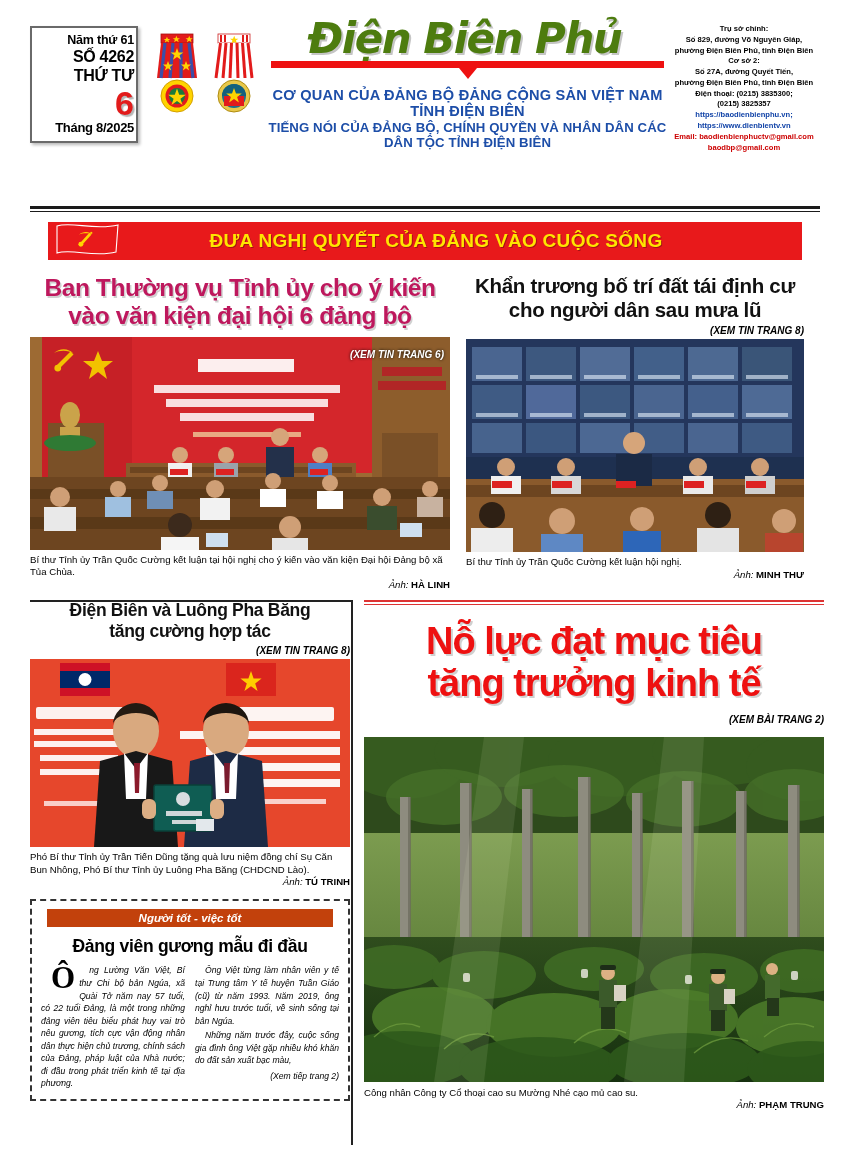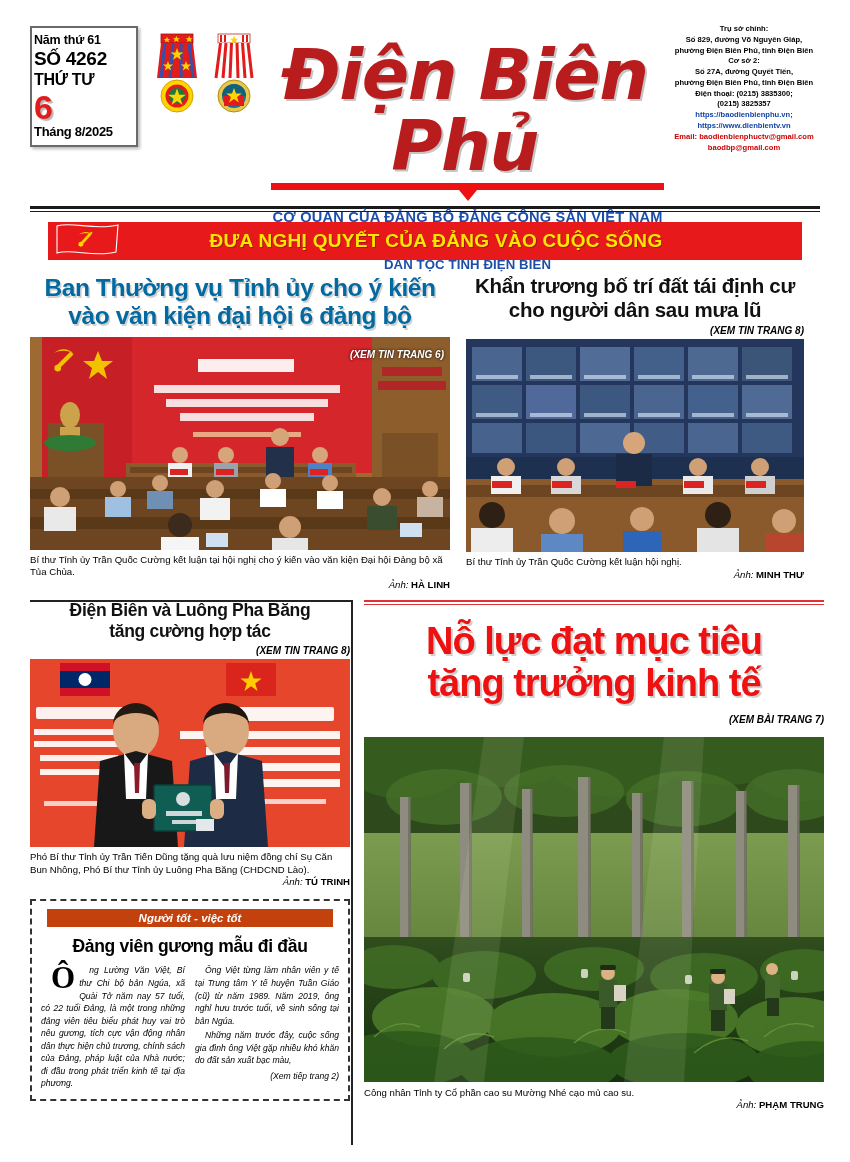--- a/index.html
+++ b/index.html
@@ -11,42 +11,42 @@
     color: #000;
     overflow: hidden;
   }
   .page { position: relative; width: 850px; height: 1162px; padding: 0; }
 
   
   .masthead { position: relative; height: 200px; padding: 18px 30px 0 30px; display: flex; align-items: flex-start; }
 
   .issue-box {
     width: 108px; border: 2px solid #6a6a6a; background: #fff;
-    text-align: left; padding: 5px 2px 6px 2px; margin-top: 8px;
+    text-align: right; padding: 5px 2px 6px 2px; margin-top: 8px;
     box-shadow: 2px 2px 3px rgba(0,0,0,0.28);
   }
   .issue-box .l1 { font-size: 12.5px; font-weight: bold; letter-spacing: -0.2px; }
-  .issue-box .l2 { font-size: 19px; font-weight: bold; letter-spacing: -0.3px; margin-top: 1px; }
+  .issue-box .l2 { font-size: 16px; font-weight: bold; letter-spacing: -0.3px; margin-top: 1px; }
   .issue-box .l3 { font-size: 16px; font-weight: bold; letter-spacing: -0.3px; margin-top: 1px; }
   .issue-box .big {
     font-size: 34px; font-weight: bold; color: #e21b1b; line-height: 0.95;
     margin: 2px 0 1px 0; text-shadow: 2px 2px 1px rgba(120,120,120,.55);
   }
   .issue-box .l5 { font-size: 13px; font-weight: bold; letter-spacing: -0.3px; }
 
   .medals { display: flex; gap: 3px; margin: 14px 0 0 12px; }
   .medal { width: 54px; }
   .medal svg { display: block; }
 
   .title-block { flex: 1; margin-left: 6px; position: relative; }
   .paper-title {
     font-family: "DejaVu Sans", sans-serif;
-    font-size: 70px; font-weight: bold; font-style: italic;
-    color: #b91c1c; line-height: 1.02; letter-spacing: -1.5px;
-    text-align: center; margin-top: 22px; padding-right: 6px;
+    font-size: 42px; font-weight: bold; font-style: italic;
+    color: #4d7c0f; line-height: 1.02; letter-spacing: -1.5px;
+    text-align: center; padding-right: 6px;
     text-shadow: 2px 2px 0 rgba(90,90,90,0.35);
   }
   .title-underline { height: 7px; background: #ee1111; margin: 0 4px 0 4px; position: relative; }
   .title-underline:after {
     content: ""; position: absolute; left: 50%; top: 100%; transform: translateX(-50%);
     border-left: 9px solid transparent; border-right: 9px solid transparent; border-top: 11px solid #ee1111;
   }
   .slogan { text-align: center; margin-top: 19px; color: #1d4ea8; }
   .slogan .s1 { font-size: 14.6px; font-weight: bold; letter-spacing: 0.2px; }
   .slogan .s2 { font-size: 13.2px; font-weight: bold; letter-spacing: 0.1px; margin-top: 1px; }
@@ -72,21 +72,21 @@
   }
 
   
   .content { position: relative; padding: 0 30px; margin-top: 14px; }
 
   .row-top { display: flex; gap: 16px; }
   .col-a { width: 420px; }
   .col-b { width: 338px; }
 
   .hl-red {
-    color: #0369a1; font-size: 24.5px; font-weight: bold; text-align: center;
+    color: #be185d; font-size: 24.5px; font-weight: bold; text-align: center;
     line-height: 1.16; letter-spacing: -0.4px;
     text-shadow: 1.5px 1.5px 0 rgba(120,120,120,.35);
   }
   .hl-black {
     color: #111; font-size: 20.5px; font-weight: bold; text-align: center;
     line-height: 1.18; letter-spacing: -0.3px;
   }
   .seemore { font-size: 10px; font-style: italic; font-weight: bold; text-align: right; margin-top: 3px; }
 
   .photo { position: relative; width: 100%; background: #cfd6dc; overflow: hidden; }
@@ -499,37 +499,37 @@
         </div>
 
         <div class="gp-box">
           <div class="gp-ribbon">Người tốt - việc tốt</div>
           <div class="gp-title">Đảng viên gương mẫu đi đầu</div>
           <div class="gp-cols">
             <div class="gp-col">
               <p><span class="dropcap">Ô</span><span>ng Lường Văn Việt, Bí thư Chi bộ bản Ngúa, xã Quài Tở năm nay 57 tuổi, có 22 tuổi Đảng, là một trong những đảng viên tiêu biểu phát huy vai trò nêu gương, tích cực vận động nhân dân thực hiện chủ trương, chính sách của Đảng, pháp luật của Nhà nước; đi đầu trong phát triển kinh tế tại địa phương.</span></p>
             </div>
             <div class="gp-col">
-              <p>Ông Việt từng làm nhân viên y tế tại Trung tâm Y tế huyện Tuần Giáo (cũ) từ năm 1989. Năm 2019, ông nghỉ hưu trước tuổi, về sinh sống tại bản Ngúa.</p>
+              <p>Ông Việt từng làm nhân viên y tế tại Trung tâm Y tế huyện Tuần Giáo (cũ) từ năm 1993. Năm 2019, ông nghỉ hưu trước tuổi, về sinh sống tại bản Ngúa.</p>
               <p>Những năm trước đây, cuộc sống gia đình ông Việt gặp nhiều khó khăn do đất sản xuất bạc màu,</p>
               <div class="gp-cont">(Xem tiếp trang 2)</div>
             </div>
           </div>
         </div>
       </div>
 
       <div class="col-right2">
         <div style="height:2px; background:#d33; margin-bottom:2px;"></div>
         <div style="height:1px; background:#d33; margin-bottom:16px;"></div>
 
         <div class="hl-big-red">
           <div>Nỗ lực đạt mục tiêu</div>
           <div>tăng trưởng kinh tế</div>
         </div>
-        <div class="seemore" style="margin-top:9px;">(XEM BÀI TRANG 7)</div>
+        <div class="seemore" style="margin-top:9px;">(XEM BÀI TRANG 2)</div>
 
         <div class="photo" style="height:345px; margin-top:12px;">
           <svg viewBox="0 0 460 345" width="460" height="345" preserveAspectRatio="none">
             <defs>
               <linearGradient id="sky" x1="0" y1="0" x2="0" y2="1">
                 <stop offset="0%" stop-color="#8fae5e"></stop>
                   <stop offset="100%" stop-color="#4a6b2a"></stop>
               </linearGradient>
               <linearGradient id="ground" x1="0" y1="0" x2="0" y2="1">
                 <stop offset="0%" stop-color="#2f4d1d"></stop>
@@ -631,21 +631,21 @@
               <rect x="427" y="234" width="7" height="9" rx="2"></rect>
             </g>
 
             <g fill="#e8f2c8" opacity="0.10">
               <polygon points="120,0 160,0 120,345 70,345"></polygon>
               <polygon points="300,0 340,0 320,345 260,345"></polygon>
             </g>
           </svg>
         </div>
 
-        <div class="caption" style="margin-top:5px;">Công nhân Tỉnh ty Cổ phần cao su Mường Nhé cạo mủ cao su.</div>
+        <div class="caption" style="margin-top:5px;">Công nhân Công ty Cổ thoại cao su Mường Nhé cạo mủ cao su.</div>
         <div class="credit">
           <i>Ảnh:</i>
           <span>PHẠM TRUNG</span>
         </div>
       </div>
     </div>
   </div>
 
   <div style="position:absolute; left:351px; top:600px; width:2px; height:545px; background:#222;"></div>
 

